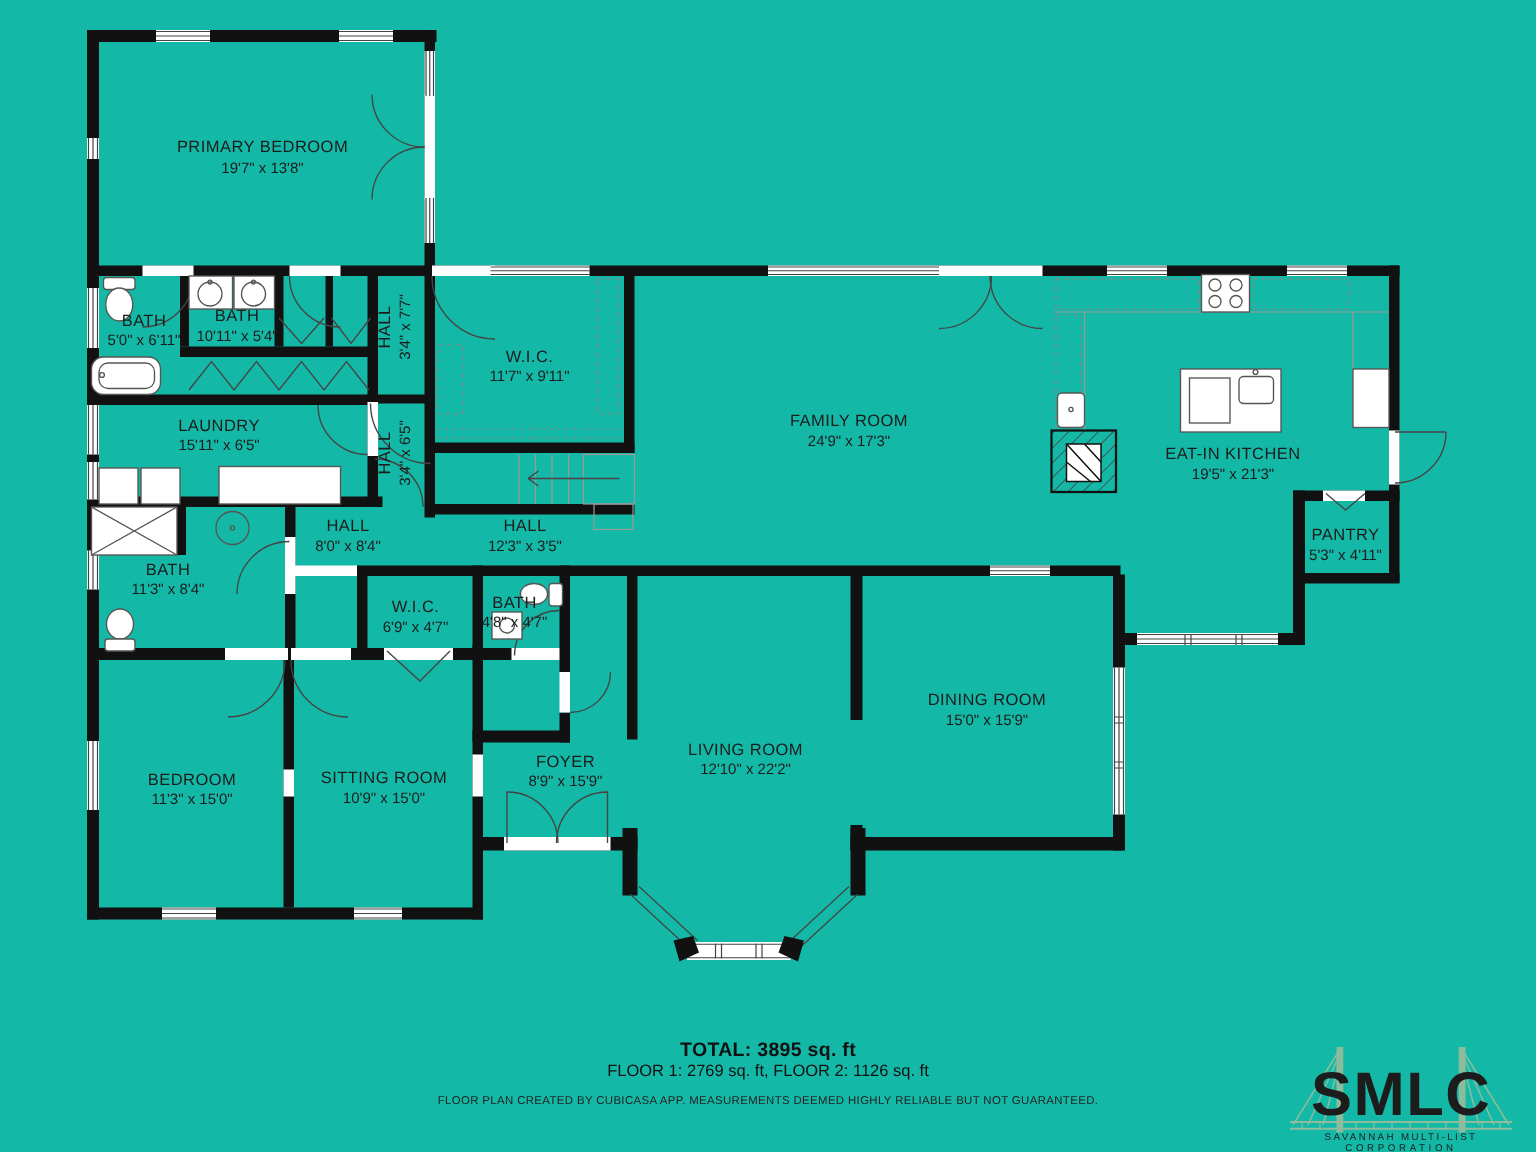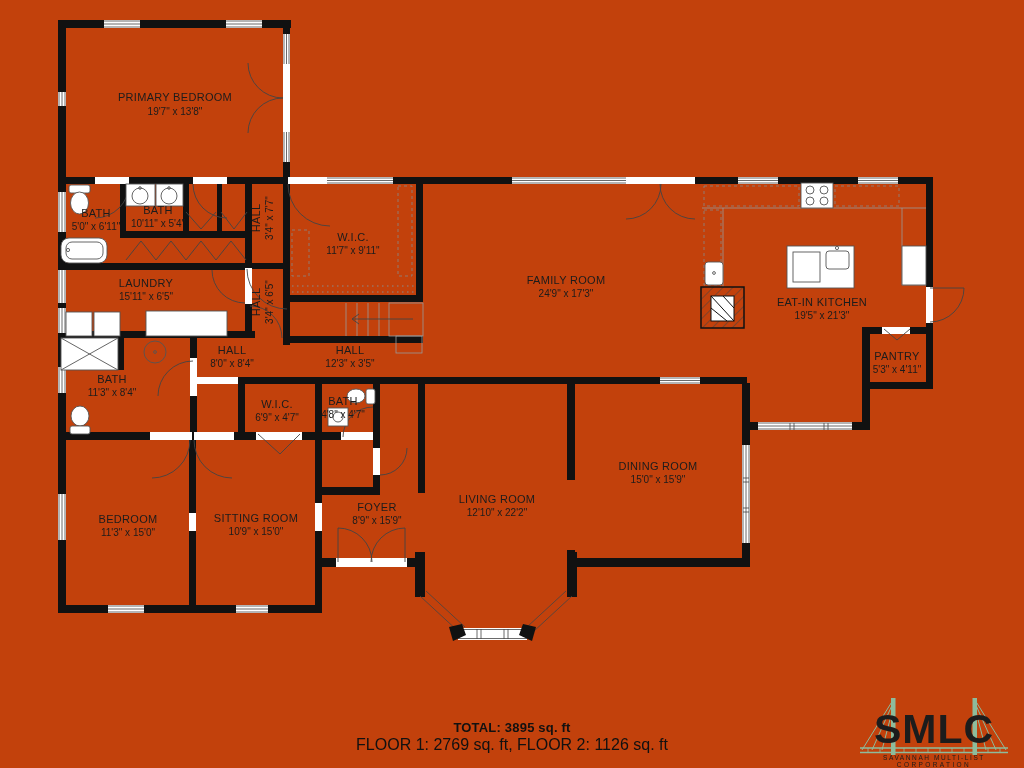--- a/index.html
+++ b/index.html
@@ -1,24 +1,24 @@
 <!DOCTYPE html>
 <html><head>
 <meta charset="utf-8">
 <style>
   html,body{margin:0;padding:0;background:#fff;width:1024px;height:768px;overflow:hidden;
     font-family:"Liberation Sans", sans-serif;}
-  .stage{position:relative;width:1024px;height:768px;background:#c2410c;}
+  .stage{position:relative;width:1024px;height:768px;background:#14b8a6;}
   svg{position:absolute;left:0;top:0;}
   svg text{fill:#1c1c1c;}
   .rm{font-size:11px;letter-spacing:.3px;}
   .dm{font-size:10px;}
-  .footer{position:absolute;left:0;right:0;top:692px;text-align:center;color:#111;margin-top:28px;}
+  .footer{position:absolute;left:0;right:0;top:692px;text-align:center;color:#111;}
   .f-total{font-size:13px;font-weight:bold;letter-spacing:.2px;}
-  .f-line{font-size:16px;margin-top:1px;}
+  .f-line{font-size:11px;margin-top:1px;}
   .f-disc{font-size:7.6px;margin-top:9px;letter-spacing:.25px;color:#222;}
   .thin{stroke:#555;stroke-width:.9;fill:none;}
   .fix{stroke:#555;stroke-width:.9;fill:#fff;}
   .arc{stroke:#444;stroke-width:.9;fill:none;}
   .wline{stroke:#444;stroke-width:.8;}
   .dash{stroke:#888;stroke-width:.8;fill:none;stroke-dasharray:3 3;}
   .dots{stroke:#8a8a8a;stroke-width:1;fill:none;stroke-dasharray:1.5 3.5;}
   .gray{stroke:#9a9a9a;stroke-width:.8;fill:none;}
 </style>
 </head>
@@ -366,14 +366,15 @@
     <rect x="972.5" y="698" width="4.5" height="57"></rect>
     <text x="934" y="743" font-size="41" font-weight="bold" letter-spacing="1">SMLC</text>
     <text x="934" y="760" font-size="6.5" letter-spacing="1.6">SAVANNAH MULTI-LIST</text>
     <text x="934" y="767" font-size="6.5" letter-spacing="2.4">CORPORATION</text>
   </g>
 </svg>
 
   <div class="footer">
     <div class="f-total">TOTAL: 3895 sq. ft</div>
     <div class="f-line">FLOOR 1: 2769 sq. ft, FLOOR 2: 1126 sq. ft</div>
+    <div class="f-disc">FLOOR PLAN CREATED BY CUBICASA APP. MEASUREMENTS DEEMED HIGHLY RELIABLE BUT NOT GUARANTEED.</div>
   </div>
 </div>
 
 </body></html>

